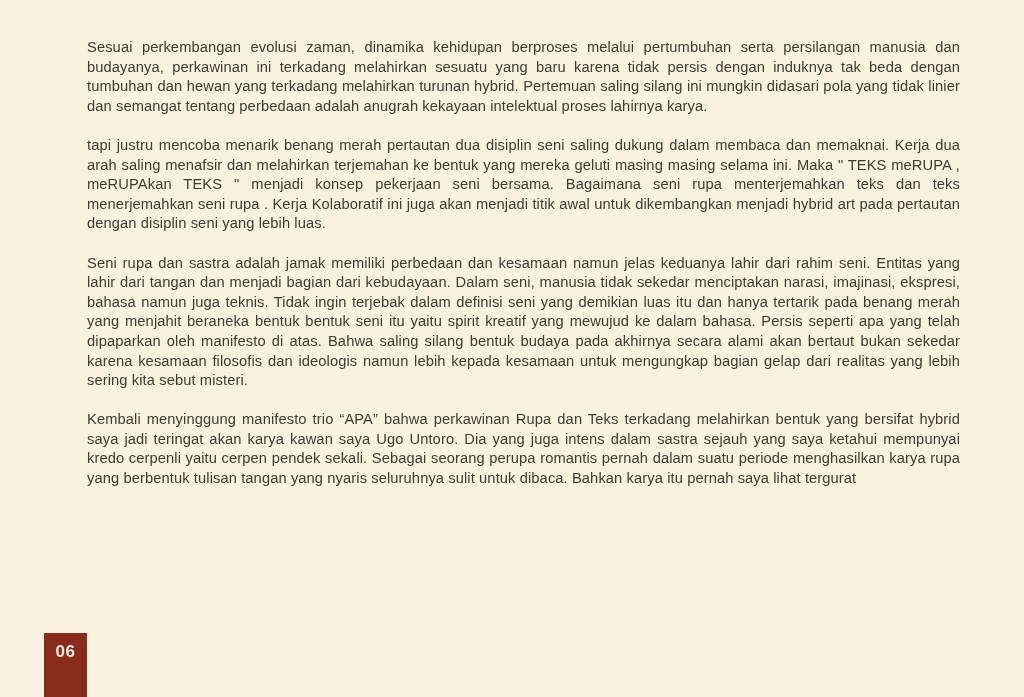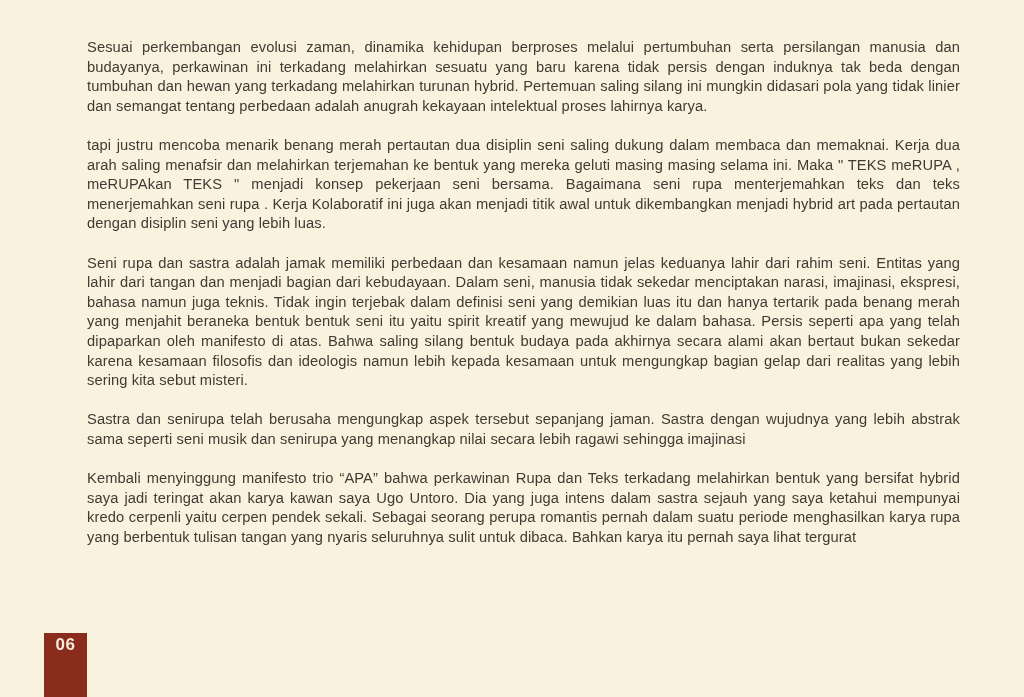--- a/index.html
+++ b/index.html
@@ -39,31 +39,30 @@
     left: 44px;
     bottom: 0;
     width: 43px;
     height: 64px;
     background: #8a2c1b;
     color: #f3ebd9;
     font-size: 17px;
     font-weight: bold;
     text-align: center;
     box-sizing: border-box;
-    padding-top: 2px;
+    padding-top: 9px;
     letter-spacing: 0.5px;
   }
 </style>
 </head>
 <body>
 
 <div class="page">
   <div class="content">
     <p>Sesuai perkembangan evolusi zaman, dinamika kehidupan berproses melalui pertumbuhan serta persilangan manusia dan budayanya, perkawinan ini terkadang melahirkan sesuatu yang baru karena tidak persis dengan induknya tak beda dengan tumbuhan dan hewan yang terkadang melahirkan turunan hybrid.  Pertemuan saling silang ini mungkin didasari pola yang tidak linier dan semangat tentang perbedaan adalah anugrah kekayaan intelektual proses lahirnya karya.</p>
     <p>tapi justru mencoba menarik benang merah pertautan dua disiplin seni saling dukung dalam membaca dan memaknai. Kerja dua arah saling menafsir dan melahirkan terjemahan ke bentuk yang mereka geluti masing masing selama ini. Maka " TEKS meRUPA , meRUPAkan TEKS " menjadi konsep pekerjaan seni bersama. Bagaimana seni rupa menterjemahkan teks dan teks menerjemahkan seni rupa . Kerja Kolaboratif ini juga akan menjadi titik awal untuk dikembangkan menjadi hybrid art pada pertautan dengan disiplin seni yang lebih luas.</p>
     <p>Seni rupa dan sastra adalah jamak memiliki  perbedaan dan kesamaan namun jelas keduanya lahir dari rahim seni. Entitas yang lahir dari tangan dan menjadi bagian dari kebudayaan. Dalam seni, manusia tidak sekedar menciptakan narasi, imajinasi, ekspresi, bahasa namun juga teknis. Tidak ingin terjebak dalam definisi seni yang demikian luas itu dan hanya tertarik pada benang merah yang menjahit beraneka bentuk bentuk seni itu yaitu spirit kreatif yang mewujud ke dalam bahasa. Persis seperti apa yang telah dipaparkan oleh manifesto di atas. Bahwa saling silang bentuk budaya  pada akhirnya secara alami akan bertaut bukan sekedar karena kesamaan filosofis dan ideologis namun lebih kepada kesamaan untuk mengungkap bagian gelap dari realitas yang lebih sering kita sebut misteri.</p>
-    <p>Sastra dan senirupa telah berusaha mengungkap aspek tersebut sepanjang jaman. Sastra dengan wujudnya yang lebih abstrak sama seperti seni musik dan senirupa yang menangkap nilai secara lebih ragawi sehingga imajinasi</p>
     <p>Kembali menyinggung manifesto trio “APA” bahwa perkawinan Rupa dan Teks terkadang melahirkan bentuk yang bersifat hybrid saya jadi teringat akan karya kawan saya Ugo Untoro. Dia yang juga intens dalam sastra sejauh yang saya ketahui mempunyai kredo cerpenli yaitu cerpen pendek sekali. Sebagai seorang perupa romantis pernah dalam suatu periode menghasilkan karya rupa yang berbentuk tulisan tangan yang nyaris seluruhnya sulit untuk dibaca. Bahkan karya itu pernah saya lihat tergurat</p>
   </div>
   <div class="page-number-badge">
     <span>06</span>
   </div>
 </div>
 
 </body></html>

